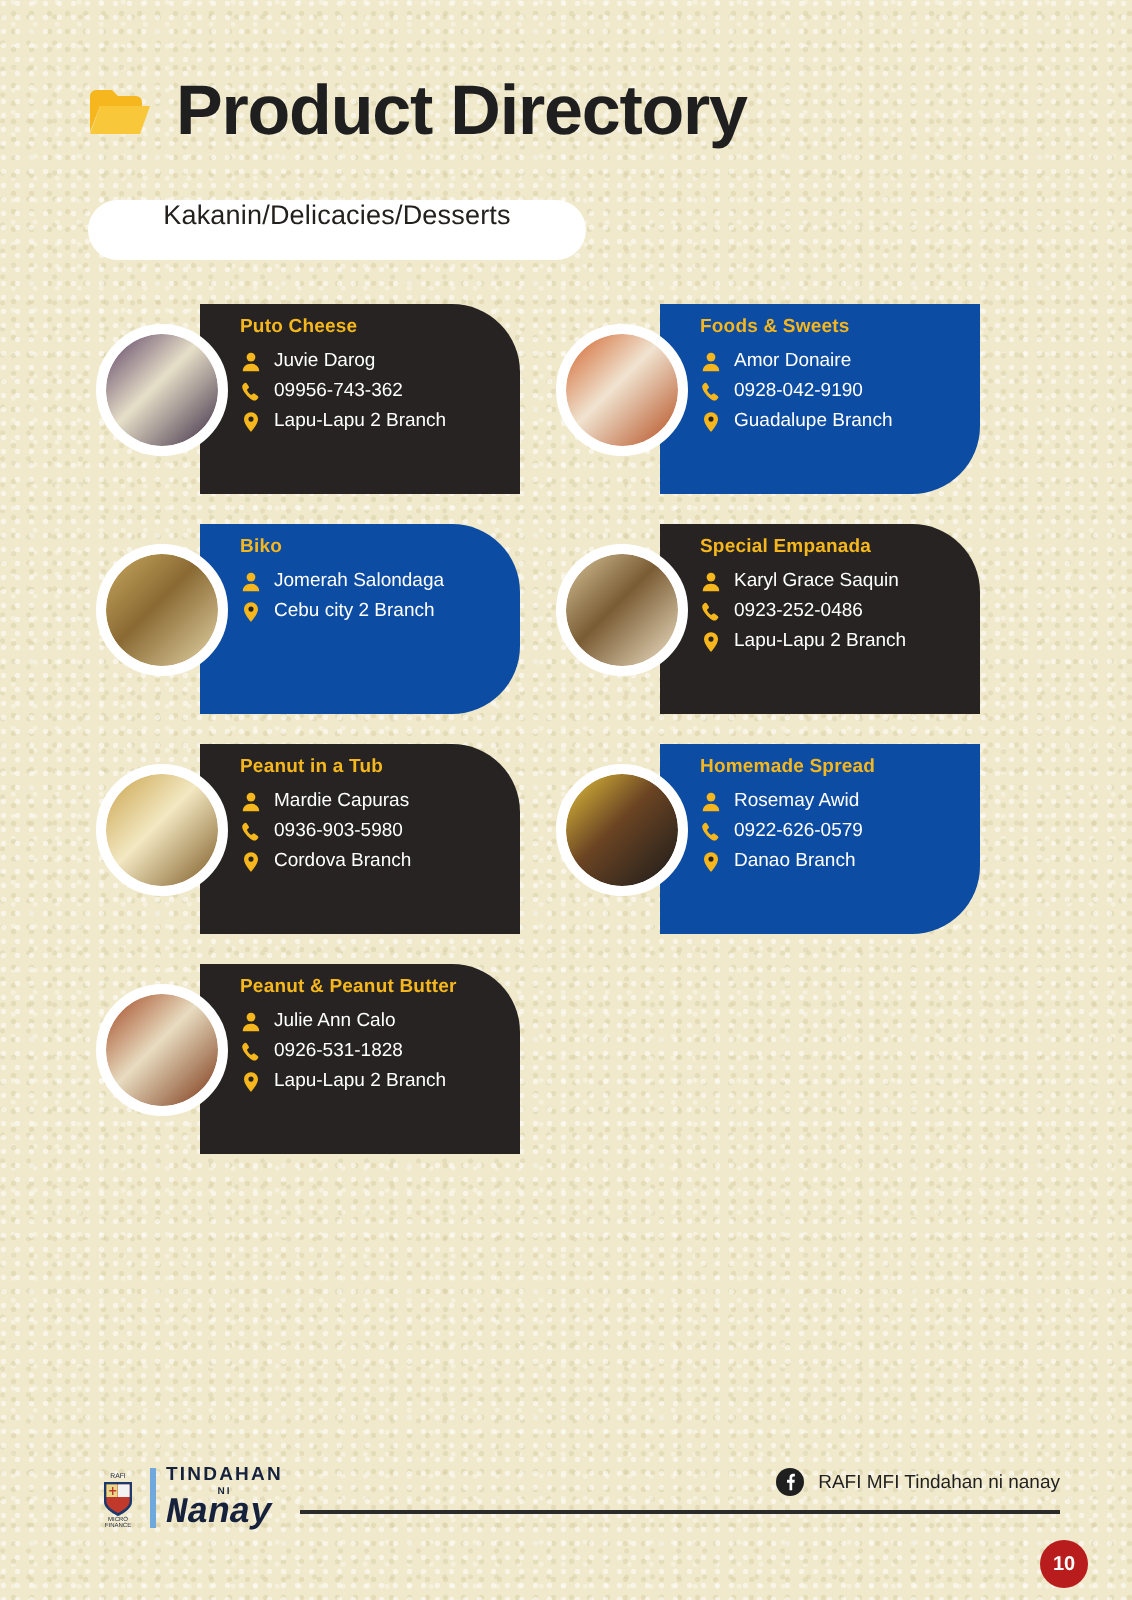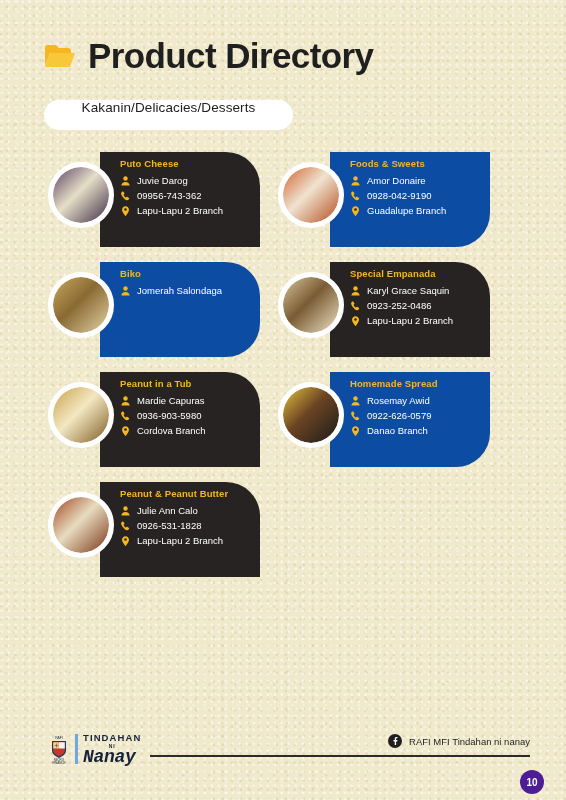--- a/index.html
+++ b/index.html
@@ -116,21 +116,21 @@
   }
   .social{
     position:absolute;right:36px;top:9px;
     display:flex;align-items:center;gap:7px;
   }
   .fb-icon{width:14px;height:14px;display:block;flex:none;}
   .social-text{font-size:9.5px;color:#1f1f1f;white-space:nowrap;}
   .page-badge{
     position:absolute;right:22px;top:45px;
     width:24px;height:24px;border-radius:50%;
-    background:#4c1d95;color:#fff;
+    background:#b91c1c;color:#fff;
     display:flex;align-items:center;justify-content:center;
     font-size:10px;font-weight:bold;
   }
 </style>
 </head>
 <body>
 
 <div class="paper-texture"></div>
 
 <div class="page">
@@ -184,20 +184,27 @@
             <div class="ph" style="background-image:linear-gradient(135deg,#c9a85f 0%,#8a6a33 45%,#e3d3a6 100%),repeating-linear-gradient(60deg, rgba(0,0,0,.18) 0 4px, rgba(255,255,255,.12) 4px 9px);background-blend-mode:normal,overlay;"></div>
           </div>
           <div class="card-body">
             <p class="card-title">Biko</p>
             <div class="row">
               <svg class="ico" viewBox="0 0 12 12">
                 <circle cx="6" cy="3.3" r="2.4" fill="#f5b71d"></circle>
                 <path d="M1.5 11c0-2.5 2-4 4.5-4s4.5 1.5 4.5 4z" fill="#f5b71d"></path>
               </svg>
               <span class="txt">Jomerah Salondaga</span>
+            </div>
+            <div class="row">
+              <svg class="ico" viewBox="0 0 12 12">
+                <path d="M6 .7c-2.1 0-3.8 1.7-3.8 3.8C2.2 7.3 6 11.4 6 11.4s3.8-4.1 3.8-6.9C9.8 2.4 8.1.7 6 .7z" fill="#f5b71d"></path>
+                <circle cx="6" cy="4.4" r="1.4" fill="#262322"></circle>
+              </svg>
+              <span class="txt">Cebu city 2 Branch</span>
             </div>
           </div>
         </div>
         <div class="card-wrap">
           <div class="card dark r-tr"></div>
           <div class="avatar">
             <div class="ph" style="background-image:linear-gradient(135deg,#c9a24a 0%,#f3e8c2 45%,#7d5a24 100%),repeating-linear-gradient(60deg, rgba(0,0,0,.18) 0 4px, rgba(255,255,255,.12) 4px 9px);background-blend-mode:normal,overlay;"></div>
           </div>
           <div class="card-body">
             <p class="card-title">Peanut in a Tub</p>

